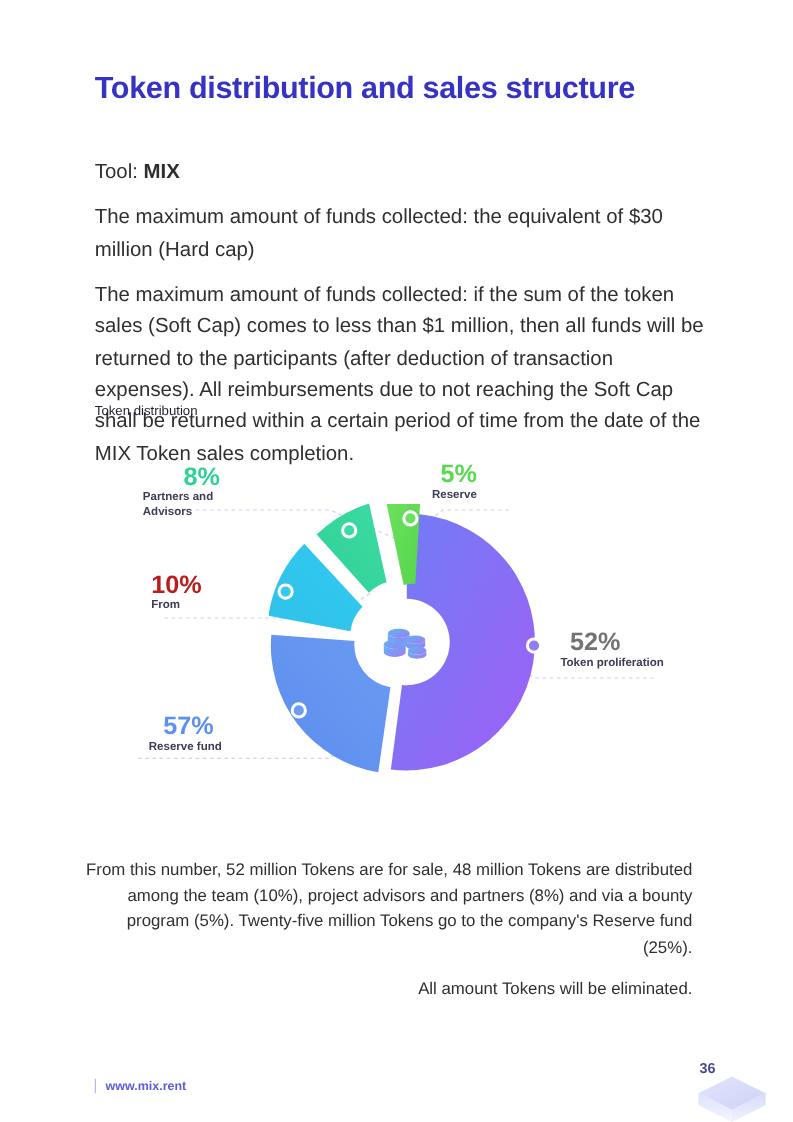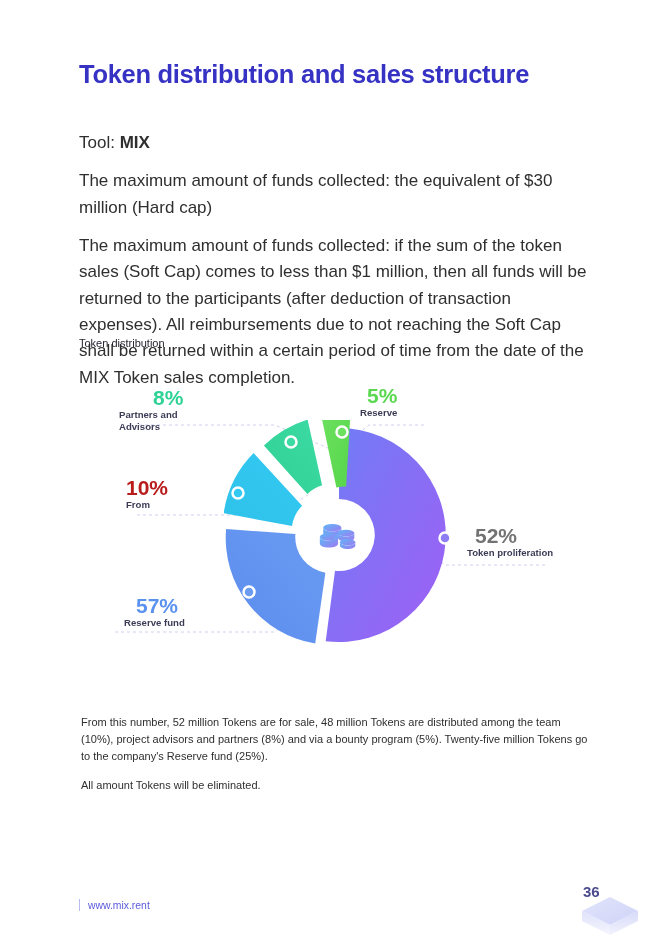--- a/index.html
+++ b/index.html
@@ -116,51 +116,52 @@
   .leader {
     position: absolute;
     left: 0; top: 0;
     width: 520px; height: 300px;
     pointer-events: none;
   }
 
   
   .closing-block {
     position: absolute;
-    left: 81px;
+    left: 64px;
     top: 714px;
     width: 513px;
-    font-size: 11px;
+    font-size: 14px;
     line-height: 1.55;
     color: #2f2f2f;
+    text-align: right;
   }
 
   
   .footer-url {
     position: absolute;
     left: 79px;
     top: 899px;
     font-size: 10.4px;
-    font-weight: normal;
+    font-weight: bold;
     color: #5b5bdc;
     display: flex;
     align-items: center;
     gap: 8px;
   }
   .footer-url .bar {
     display: inline-block;
     width: 1px;
     height: 12px;
     background: #b9b9ee;
   }
   .page-num {
     position: absolute;
     left: 583px;
     top: 883px;
-    font-size: 15px;
+    font-size: 12px;
     font-weight: bold;
     color: #4a4a8f;
   }
   .footer-logo {
     position: absolute;
     left: 578px;
     top: 893px;
     width: 64px;
     height: 44px;
   }

